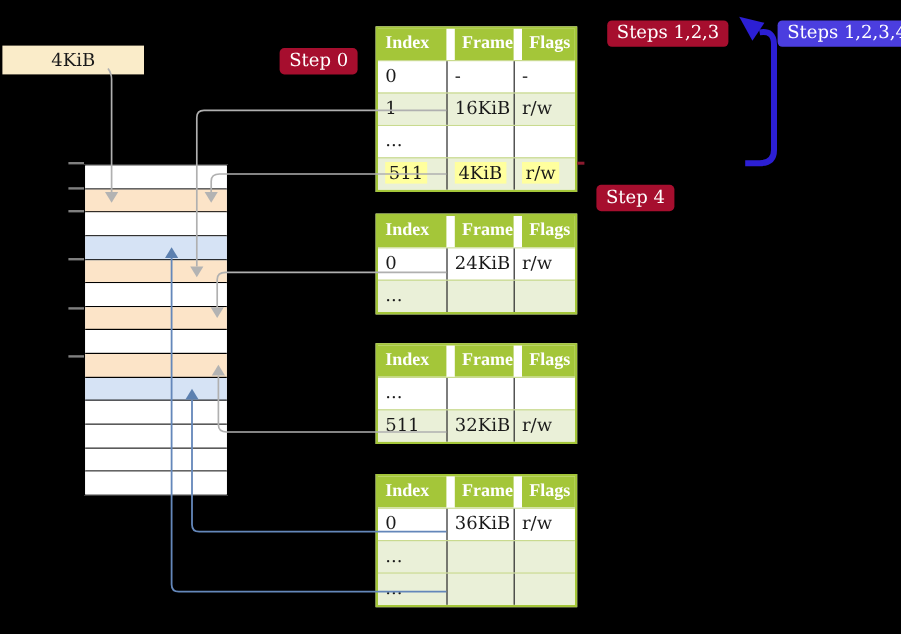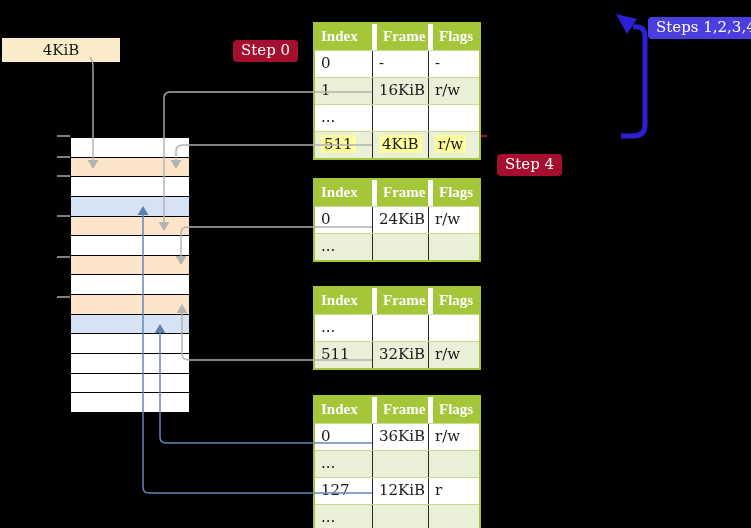--- a/index.html
+++ b/index.html
@@ -37,21 +37,21 @@
   #badge-steps1234{left:648px;top:17px;}
   #badge-step4{left:497px;top:154px;}
   
   .ptable{
     position:absolute;left:313px;width:168px;
     border:2px solid var(--table-border);background:#fff;
     box-sizing:border-box;font-size:15px;
   }
   #table-0{top:22px;} #table-1{top:178px;} #table-2{top:286px;} #table-3{top:395px;}
   .pt-header{display:flex;background:var(--table-header);color:#fff;font-weight:bold;height:26px;line-height:25px;font-family:Liberation Serif, serif;}
-  .pt-header .cell{border-left:5px solid #ffffff;}
+  .pt-header .cell{border-left:7px solid #ffffff;}
   .pt-header .cell.c0{border-left:none;}
   .pt-row{display:flex;height:26px;line-height:24px;color:#1a1a1a;border-top:1px solid var(--row-separator);background:#fff;}
   .pt-row .cell{border-left:1px solid #2a2a2a;}
   .pt-row .cell.c0{border-left:none;}
   .pt-row.shaded{background:var(--row-green);}
   .cell{box-sizing:border-box;padding-left:6px;overflow:hidden;}
   .cell.c0{width:57px;} .cell.c1{width:56px;} .cell.c2{flex:1;}
   .hl{background:var(--highlight-yellow);padding:0 3px;}
   
   #overlay{position:absolute;left:0;top:0;pointer-events:none;}
@@ -80,20 +80,21 @@
   <div class="tick" style="top:135px"></div>
   <div class="tick" style="top:156px"></div>
   <div class="tick" style="top:175px"></div>
   <div class="tick" style="top:215px"></div>
   <div class="tick" style="top:256px"></div>
   <div class="tick" style="top:296px"></div>
 
   <div id="page-box">4KiB</div>
 
   <div id="badge-step0" class="badge red">Step 0</div>
+  <div id="badge-steps123" class="badge red">Steps 1,2,3</div>
   <div id="badge-steps1234" class="badge blue">Steps 1,2,3,4</div>
   <div id="badge-step4" class="badge red">Step 4</div>
 
   <div id="table-0" class="ptable">
       <div class="pt-header">
         <div class="cell c0">Index</div>
         <div class="cell c1">Frame</div>
         <div class="cell c2">Flags</div>
       </div>
       <div class="pt-row">
@@ -160,25 +161,20 @@
       <div class="pt-row">
         <div class="cell c0"><span>0</span></div>
         <div class="cell c1"><span>36KiB</span></div>
         <div class="cell c2"><span>r/w</span></div>
       </div>
       <div class="pt-row shaded">
         <div class="cell c0"><span>...</span></div>
         <div class="cell c1"></div>
         <div class="cell c2"></div>
       </div>
-      <div class="pt-row">
-        <div class="cell c0"><span>127</span></div>
-        <div class="cell c1"><span>12KiB</span></div>
-        <div class="cell c2"><span>r</span></div>
-      </div>
       <div class="pt-row shaded">
         <div class="cell c0"><span>...</span></div>
         <div class="cell c1"></div>
         <div class="cell c2"></div>
       </div>
     </div>
 
   <svg id="overlay" width="751" height="528" viewBox="0 0 751 528">
 
     <path d="M 90,57 Q 93,61 93,66 L 93,160" fill="none" stroke="#b0b0b0" stroke-width="1.4"></path>

